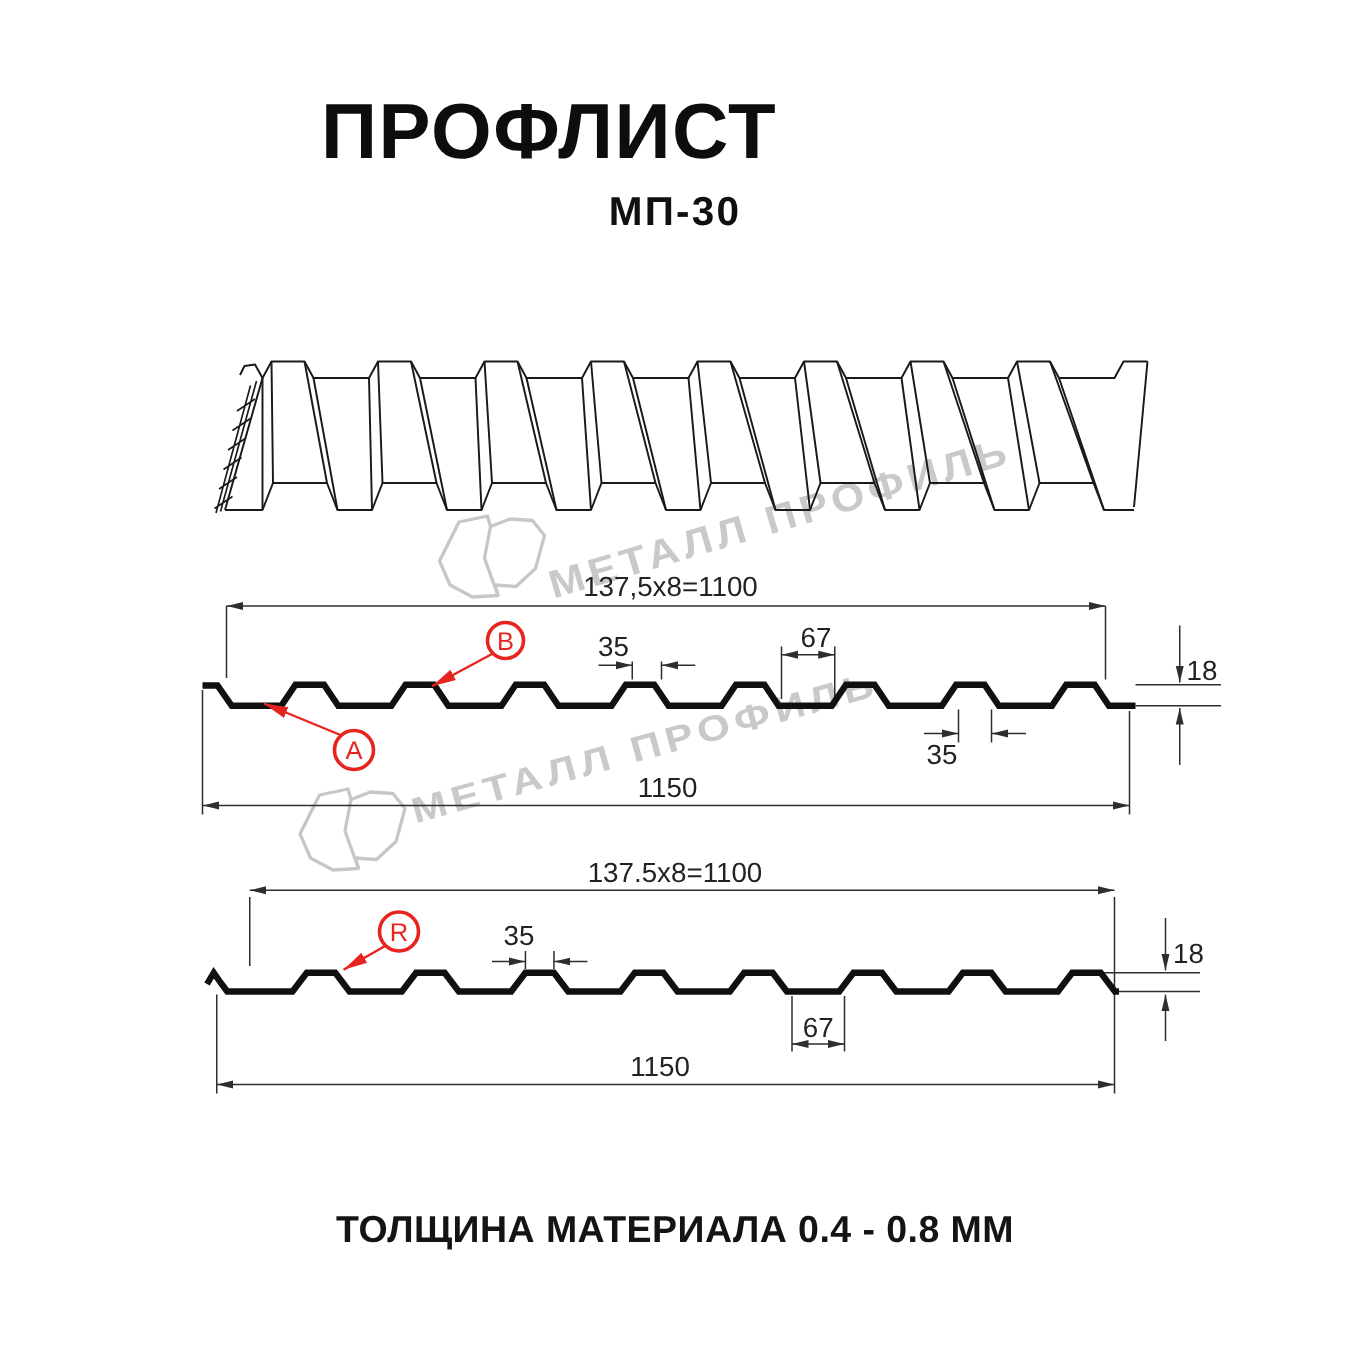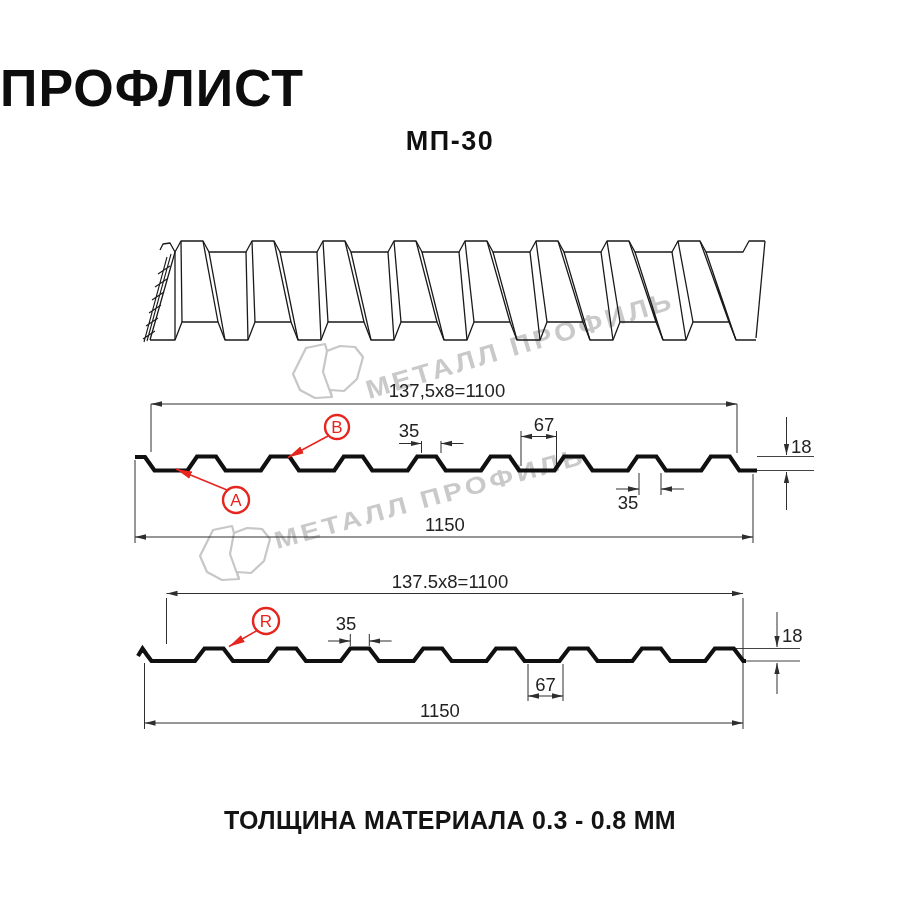--- a/index.html
+++ b/index.html
@@ -1,17 +1,17 @@
 <!DOCTYPE html>
 <html><head>
 <meta charset="utf-8">
 <style>
   html,body{margin:0;padding:0;background:#fff;}
   body{width:900px;height:900px;position:relative;font-family:"Liberation Sans",sans-serif;overflow:hidden;}
-  .title{position:absolute;top:62px;left:0;width:732px;
+  .title{position:absolute;top:62px;left:0;width:732px;text-align:center;
          font-size:52px;font-weight:800;letter-spacing:1px;color:#0d0d0d;line-height:1.0;}
   .subtitle{position:absolute;top:126px;left:0;width:900px;text-align:center;
          font-size:27px;font-weight:600;letter-spacing:1.5px;color:#101010;}
   .footer{position:absolute;top:806px;left:0;width:900px;text-align:center;
          font-size:25px;font-weight:600;letter-spacing:0.3px;color:#141414;}
   svg.stage{position:absolute;left:0;top:0;}
   .dim{font-size:18.5px;fill:#222;font-family:"Liberation Sans",sans-serif;}
   .redletter{font-size:17px;fill:#e6251f;font-family:"Liberation Sans",sans-serif;}
   .wmtext{font-weight:bold;fill:#c9c9c9;letter-spacing:3px;font-family:"Liberation Sans",sans-serif;}
 </style>
@@ -167,13 +167,13 @@
     <g>
       <line x1="257" y1="630.5" x2="229" y2="646.5" stroke="#e6251f" stroke-width="1.6" marker-end="url(#ar)"></line>
       <circle cx="266" cy="621" r="13" fill="#fff" stroke="#e6251f" stroke-width="2.4"></circle>
       <text class="redletter" text-anchor="middle" x="266" y="627">R</text>
     </g>
   </g>
 </svg>
 
 <div class="title">ПРОФЛИСТ</div>
 <div class="subtitle">МП-30</div>
-<div class="footer">ТОЛЩИНА МАТЕРИАЛА 0.3 - 0.8 ММ</div>
+<div class="footer">ТОЛЩИНА МАТЕРИАЛА 0.4 - 0.8 ММ</div>
 
 </body></html>

